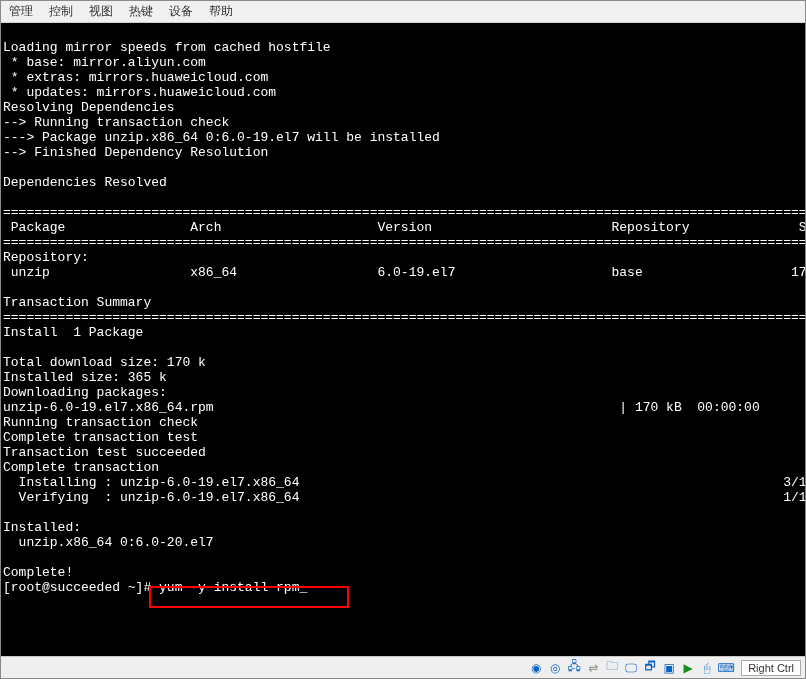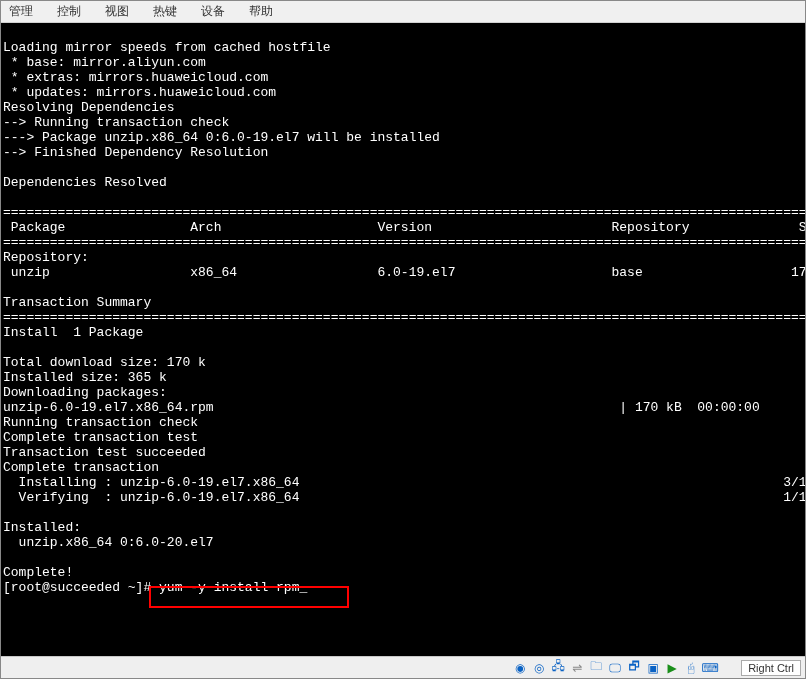--- a/index.html
+++ b/index.html
@@ -41,21 +41,21 @@
     font-family: "Segoe UI Symbol", sans-serif;
   }
   .menubar {
     height: 22px;
     background: #f0f0f0;
     display: flex;
     align-items: center;
     padding: 0 8px;
     font-size: 12px;
     color: #333;
-    gap: 24px;
+    gap: 16px;
     border-bottom: 1px solid #d0d0d0;
   }
   .menubar span { cursor: default; }
   .terminal {
     flex: 1;
     background: #000;
     color: #fff;
     font-family: "Courier New", monospace;
     font-size: 13px;
     line-height: 15px;
@@ -88,21 +88,21 @@
     display: inline-flex; align-items: center; justify-content: center;
     font-size: 12px;
   }
   .sicon.blue { color: #0a62c4; }
   .sicon.green { color: #1a8f1a; }
   .sicon.grey { color: #888; }
   .host-key {
     background: #fff;
     border: 1px solid #aaa;
     padding: 1px 6px;
-    margin-left: 20px;
+    margin-left: 4px;
     font-size: 11px;
   }
 </style>
 </head>
 <body>
 
 <div class="window">
 
 
   <div class="menubar">

